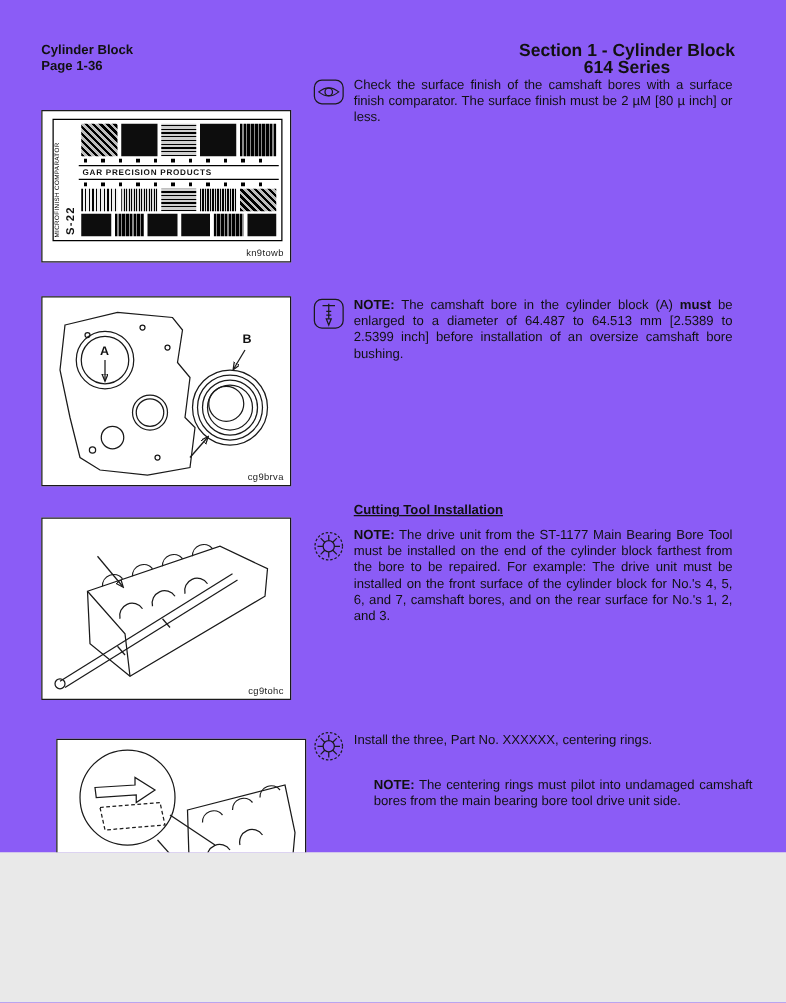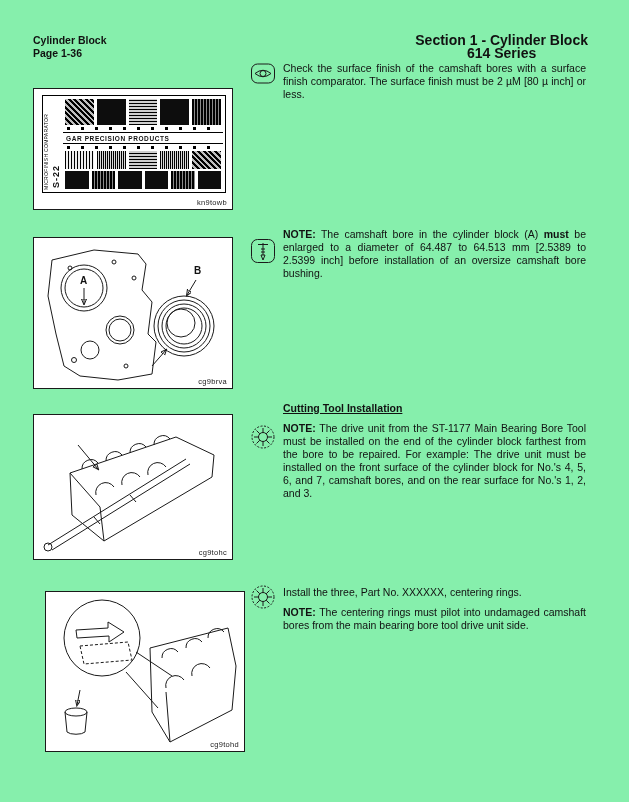--- a/index.html
+++ b/index.html
@@ -1,18 +1,18 @@
 <!DOCTYPE html>
 <html><head>
 <meta charset="utf-8">
 <style>
   html,body { margin:0; padding:0; background:#e9e9e9; }
   .page {
-    position:relative; width:629px; height:802px; margin:0 auto;
-    background:#86efac; overflow:hidden;
+    position:relative; width:629px; height:682px; margin:0 auto;
+    background:#8b5cf6; overflow:hidden;
     font-family:"Liberation Sans", sans-serif; color:#111;
   }
   
   .hdr-left  { position:absolute; left:33px; top:34px; font-size:10.5px; font-weight:bold; line-height:13px; }
   .hdr-right { position:absolute; right:41px; top:34px; font-size:14px; font-weight:bold; line-height:13px; text-align:center; }
 
   
   .fig { position:absolute; left:33px; width:200px; border:1px solid #1a1a1a; background:#fff; box-sizing:border-box; }
   .fig1 { top:88px;  height:122px; }
   .fig2 { top:237px; height:152px; }
@@ -45,21 +45,21 @@
   .tx-b { background:repeating-linear-gradient(0deg,#000 0 1px,#cfcfcf 1px 3px); }
   .tx-c { background:repeating-linear-gradient(45deg,#000 0 2px,#bdbdbd 2px 4px); }
   .tx-d { background:#0d0d0d; }
   .tx-e { background:repeating-linear-gradient(90deg,#000 0 2px,#8a8a8a 2px 3px); }
   .tx-f { background:repeating-linear-gradient(90deg,#000 0 1px,#efefef 1px 3px); }
 
   
   .icon { position:absolute; left:250px; width:26px; height:26px; }
   .icon1 { top:62px; } .icon2 { top:238px; } .icon3 { top:424px; } .icon4 { top:584px; }
   .txt { position:absolute; left:283px; width:303px; font-size:10.5px; line-height:13px; text-align:justify; }
-  .b1 { top:62px; } .b2 { top:228px; }
+  .b1 { top:62px; } .b2 { top:238px; }
   .h3 { position:absolute; left:283px; top:402px; font-size:10.5px; font-weight:bold;text-decoration:underline; }
   .b3 { top:422px; } .b4a { top:586px; text-align:left; } .b4b { top:606px; }
   .txt b { font-weight:bold; }
 </style>
 </head>
 <body>
 
 <div class="page">
 
   <div class="hdr-left">
@@ -248,17 +248,17 @@
         <line x1="17.5" y1="13" x2="22" y2="13"></line>
       <line x1="6.5" y1="6.5" x2="9.8" y2="9.8"></line>
         <line x1="16.2" y1="16.2" x2="19.5" y2="19.5"></line>
       <line x1="19.5" y1="6.5" x2="16.2" y2="9.8"></line>
         <line x1="9.8" y1="16.2" x2="6.5" y2="19.5"></line>
     </svg>
   </div>
   <p class="txt b4a" style="margin:0;">
     <span>Install the three, Part No. XXXXXX, centering rings.</span>
   </p>
-  <p class="txt b4b" style="margin:0;">
+  <p class="txt b4b" style="margin:16px;">
     <b>NOTE:</b><span> The centering rings must pilot into undamaged camshaft bores from the main bearing bore tool drive unit side.</span>
   </p>
 
 </div>
 
 </body></html>

